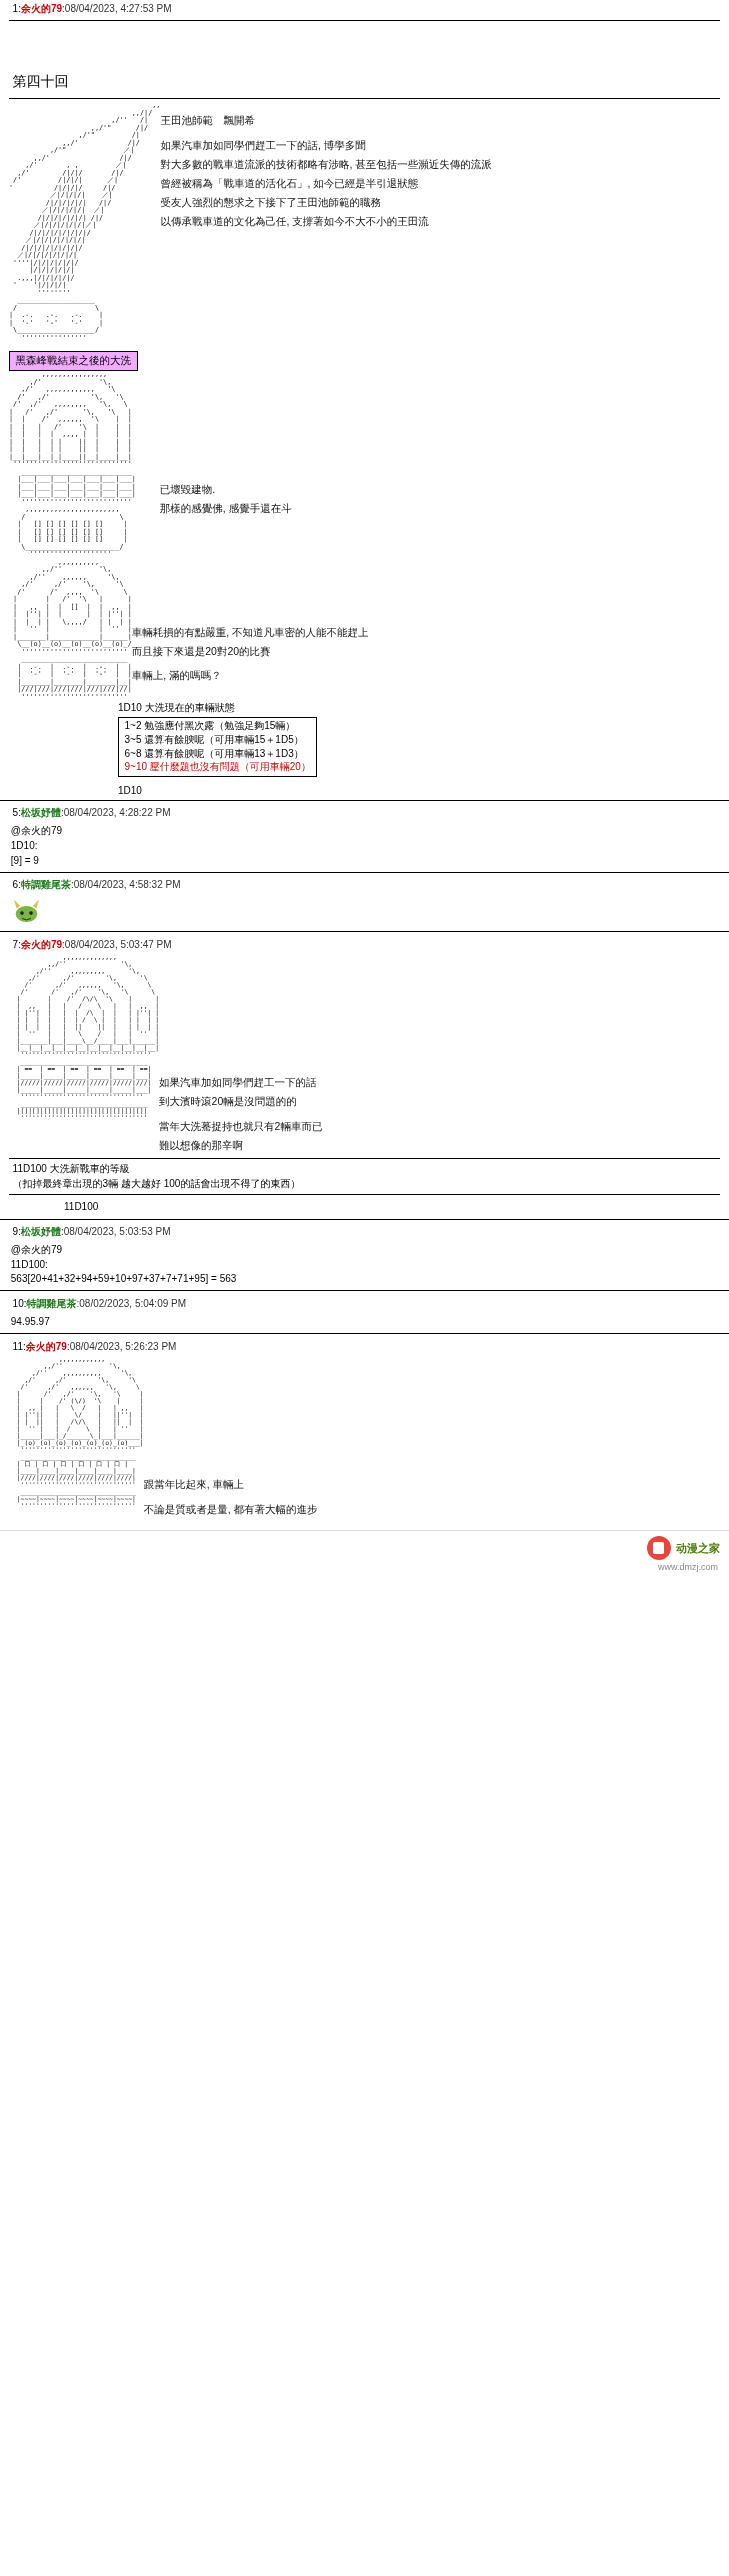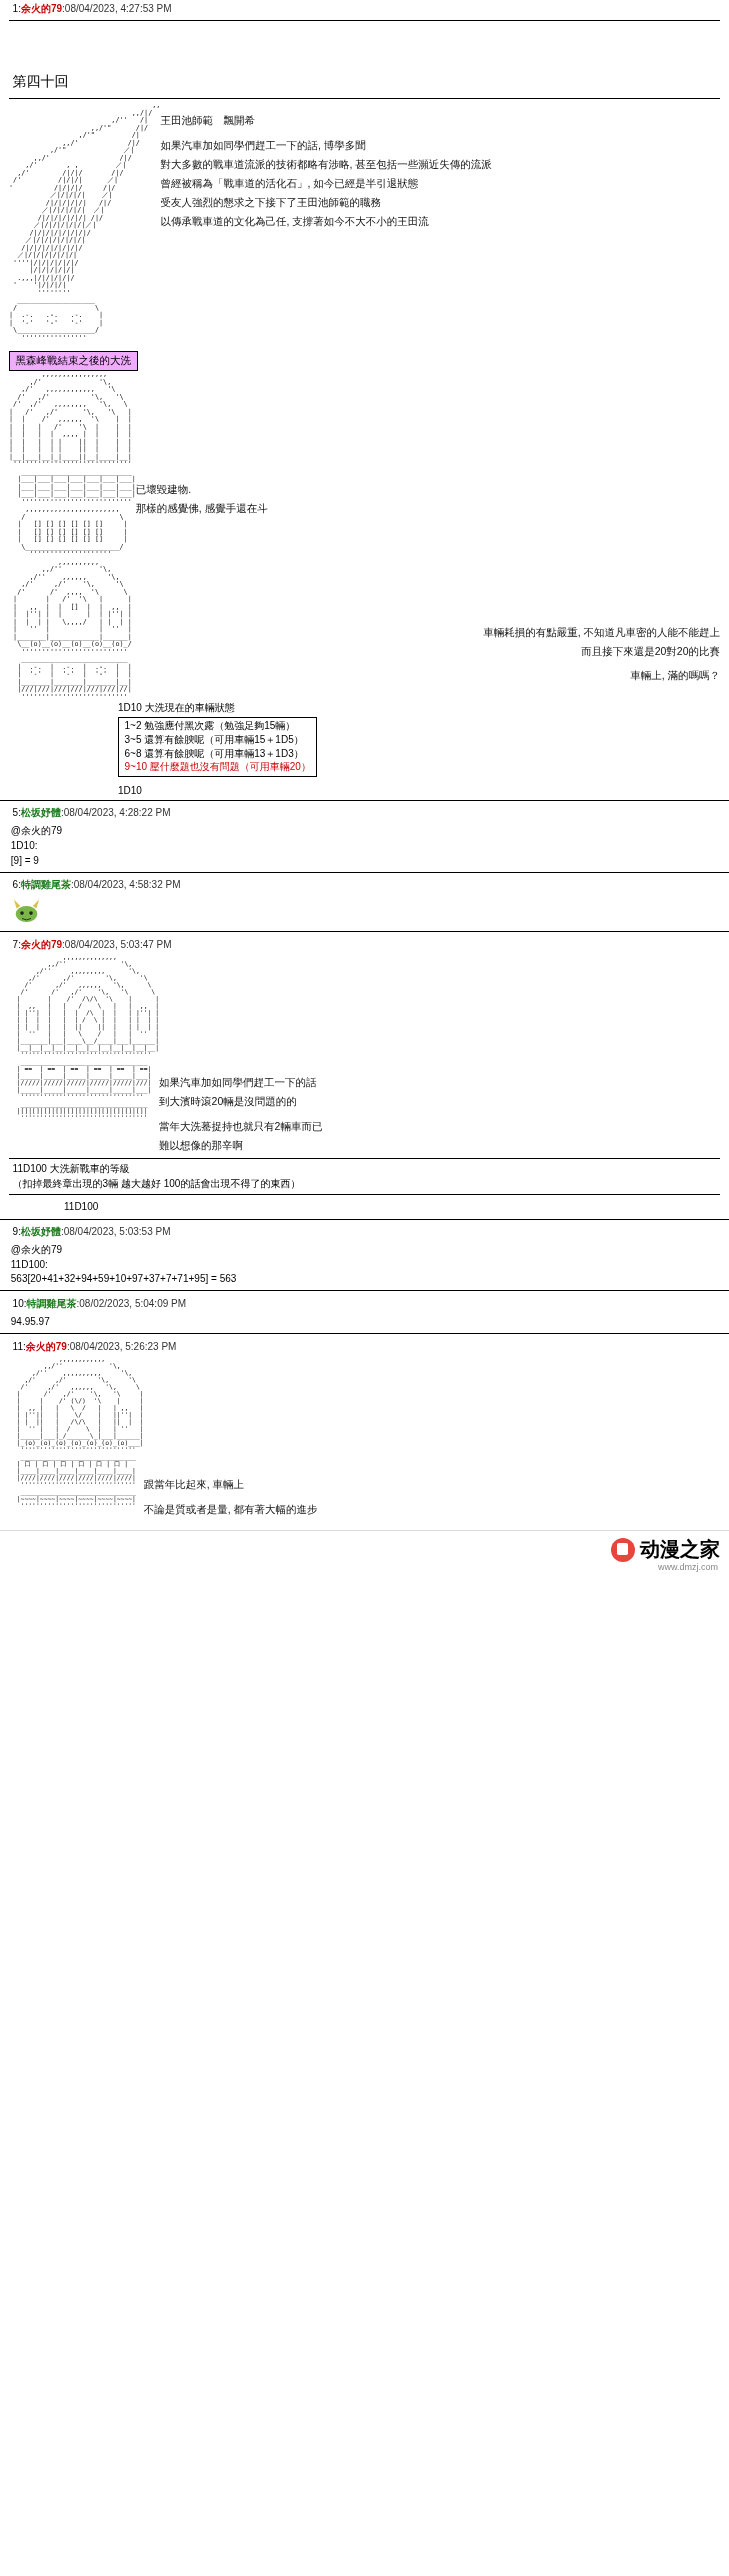--- a/index.html
+++ b/index.html
@@ -73,21 +73,21 @@
     display:flex;align-items:center;gap:5.5px;
   }
   .footer .logo .mark{
     width:24px;height:24px;border-radius:50%;
     background:#e8453c;position:relative;
   }
   .footer .logo .mark:after{
     content:"";position:absolute;left:6.4px;top:5.5px;
     width:11px;height:12px;border-radius:1.8px;background:#fff;
   }
-  .footer .logo .txt{font-size:20px;color:#000000;font-weight:bold;}
+  .footer .logo .txt{font-size:11px;color:#4d7c0f;font-weight:bold;}
   .footer .url{
     position:absolute;right:11px;top:31px;
     font-size:9px;color:#888;
   }
   .spacer{height:5.5px;}
 </style>
 </head>
 <body>
 
 <div class="page">
@@ -170,21 +170,21 @@
   |___|___|___|___|___|___|___|
    '''''''''''''''''''''''''''
     ,,,,,,,,,,,,,,,,,,,,,,,
    /                       \
   |   [] [] [] [] [] []     |
   |   [] [] [] [] [] []     |
   |   [] [] [] [] [] []     |
    \_______________________/
      ''''''''''''''''''''
 </div>
-      <div class="txtcol narr" style="padding-top:109px;">
+      <div class="txtcol narr" style="padding-top:109px;margin-left:24px;">
         <div>已壞毀建物.</div>
         <div>那樣的感覺佛, 感覺手還在斗</div>
       </div>
     </div>
 
     <div class="row block">
       <div class="artcol aa">            ,,,,,,,,,,
         ,,/''         '\,
      ,/''    ,,,,,,     '\,
    ,/'     ,/'    '\,     '\
@@ -197,21 +197,21 @@
  |_______|____________|______|
   \__(o)__(o)__(o)__(o)__(o)_/
    ''''''''''''''''''''''''''
    __________________________
   |  .-.  |  .-.  |  .-.  |  |
   |  '-'  |  '-'  |  '-'  |  |
   |_______|_______|_______|__|
   |///|///|///|///|///|///|//|
    ''''''''''''''''''''''''''
 </div>
-      <div class="txtcol narr" style="padding-top:64px;text-align:right;">
+      <div class="txtcol narr" style="padding-top:64px;">
         <div>車輛耗損的有點嚴重, 不知道凡車密的人能不能趕上</div>
         <div>而且接下來還是20對20的比賽</div>
         <div class="spacer"></div>
         <div>車輛上, 滿的嗎嗎？</div>
       </div>
     </div>
 
     <div class="dicebox" style="padding-left:109px;">
       <div class="ttl">1D10 大洗現在的車輛狀態</div>
       <div class="dicelist">

